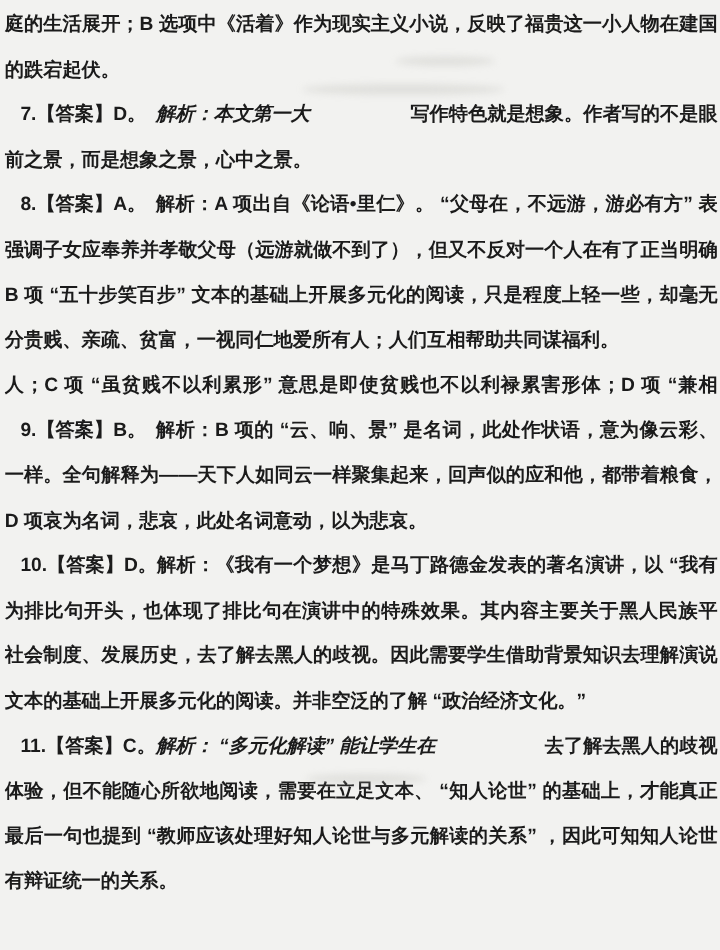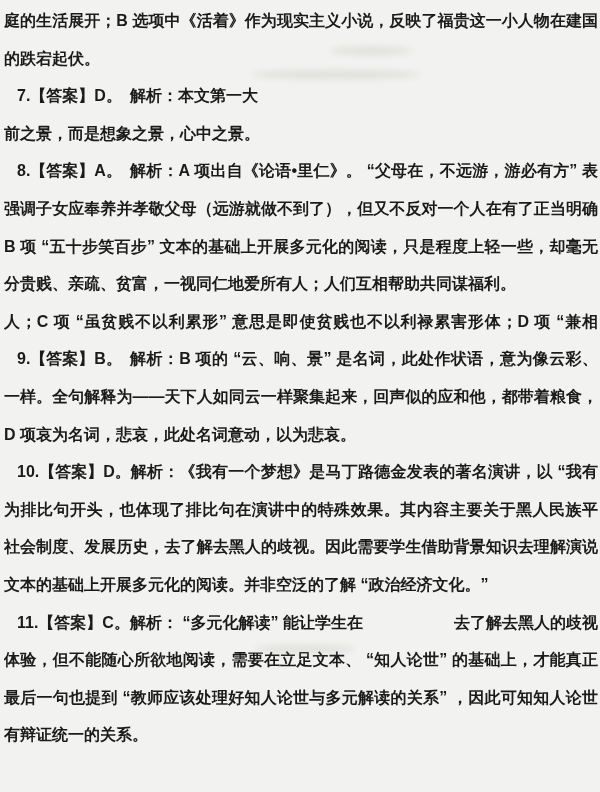--- a/index.html
+++ b/index.html
@@ -14,21 +14,21 @@
     color:var(--fg); font-size:16px; font-weight:600;
   }
   .line {
     height:37.6px; line-height:37.6px; overflow:hidden;
   }
   .jfull { text-align:justify; text-align-last:justify; }
   .jend  { text-align:left; }
   .ahead { display:flex; align-items:baseline; }
   .ahead .label { flex:0 0 113px; margin-left:13px; white-space:nowrap; }
   .ahead .head  { flex:1 1 auto; text-align:justify; text-align-last:justify; }
-  .ahead.gapped .head { flex:0 0 auto; text-align:center; }
+  .ahead.gapped .head { flex:0 0 auto; text-align:center;font-style:italic; }
   .ahead .blank { flex:1 1 auto; }
   .ahead .tail  { flex:0 0 auto; white-space:nowrap; }
   .smudge {
     position:absolute; background:rgba(186,186,180,0.32);
     filter:blur(3px); border-radius:50%; pointer-events:none;
   }
   .s1 { left:252px; top:70px;  width:168px; height:9px; }
   .s2 { left:330px; top:47px;  width:82px;  height:8px; }
   .s3 { left:255px; top:645px; width:100px; height:8px; }
 </style>
@@ -37,20 +37,21 @@
 
 <div class="page">
 
   <div class="line jfull">庭的生活展开；B 选项中《活着》作为现实主义小说，反映了福贵这一小人物在建国前至 70 年代末命运</div>
   <div class="line jend">的跌宕起伏。</div>
 
   <div class="line ahead gapped">
     <span class="label">7.【答案】D。</span>
     <span class="head">解析：本文第一大</span>
     <span class="blank"></span>
+    <span class="tail">写作特色就是想象。作者写的不是眼</span>
   </div>
   <div class="line jend">前之景，而是想象之景，心中之景。</div>
 
   <div class="line ahead">
     <span class="label">8.【答案】A。</span>
     <span class="head">解析：A 项出自《论语•里仁》。 “父母在，不远游，游必有方” 表明孔子既</span>
   </div>
   <div class="line jfull">强调子女应奉养并孝敬父母（远游就做不到了），但又不反对一个人在有了正当明确的目标时外出去奋斗；</div>
   <div class="line jfull">B 项 “五十步笑百步” 文本的基础上开展多元化的阅读，只是程度上轻一些，却毫无自知之明地讥笑别</div>
   <div class="line jend">分贵贱、亲疏、贫富，一视同仁地爱所有人；人们互相帮助共同谋福利。</div>

